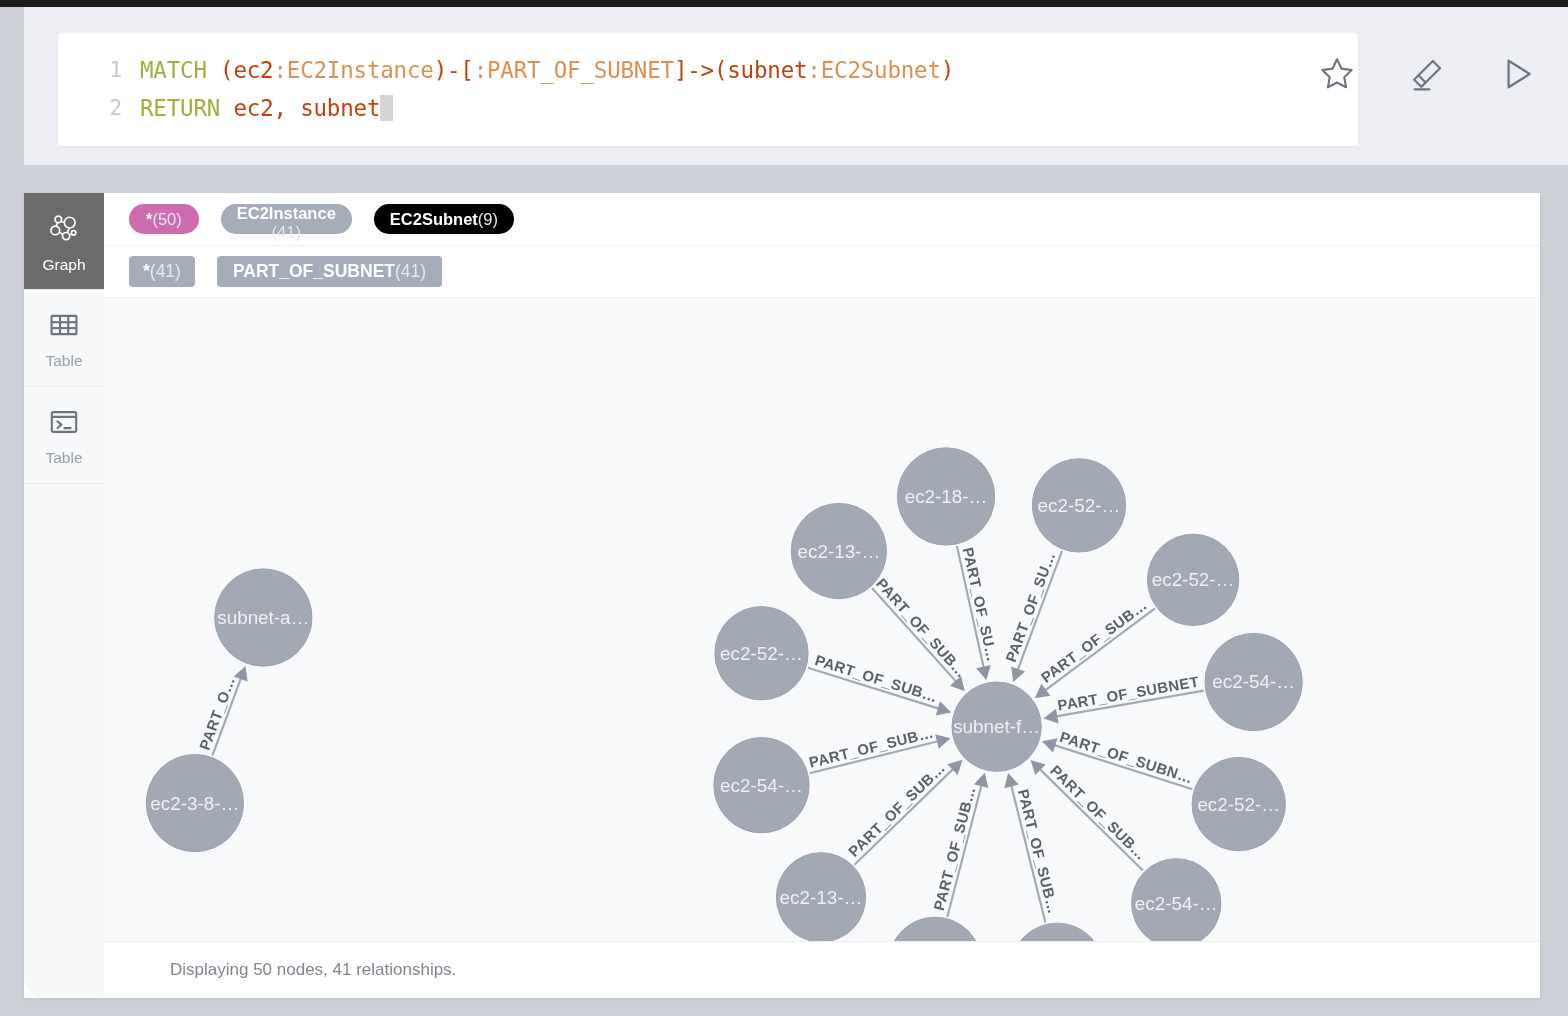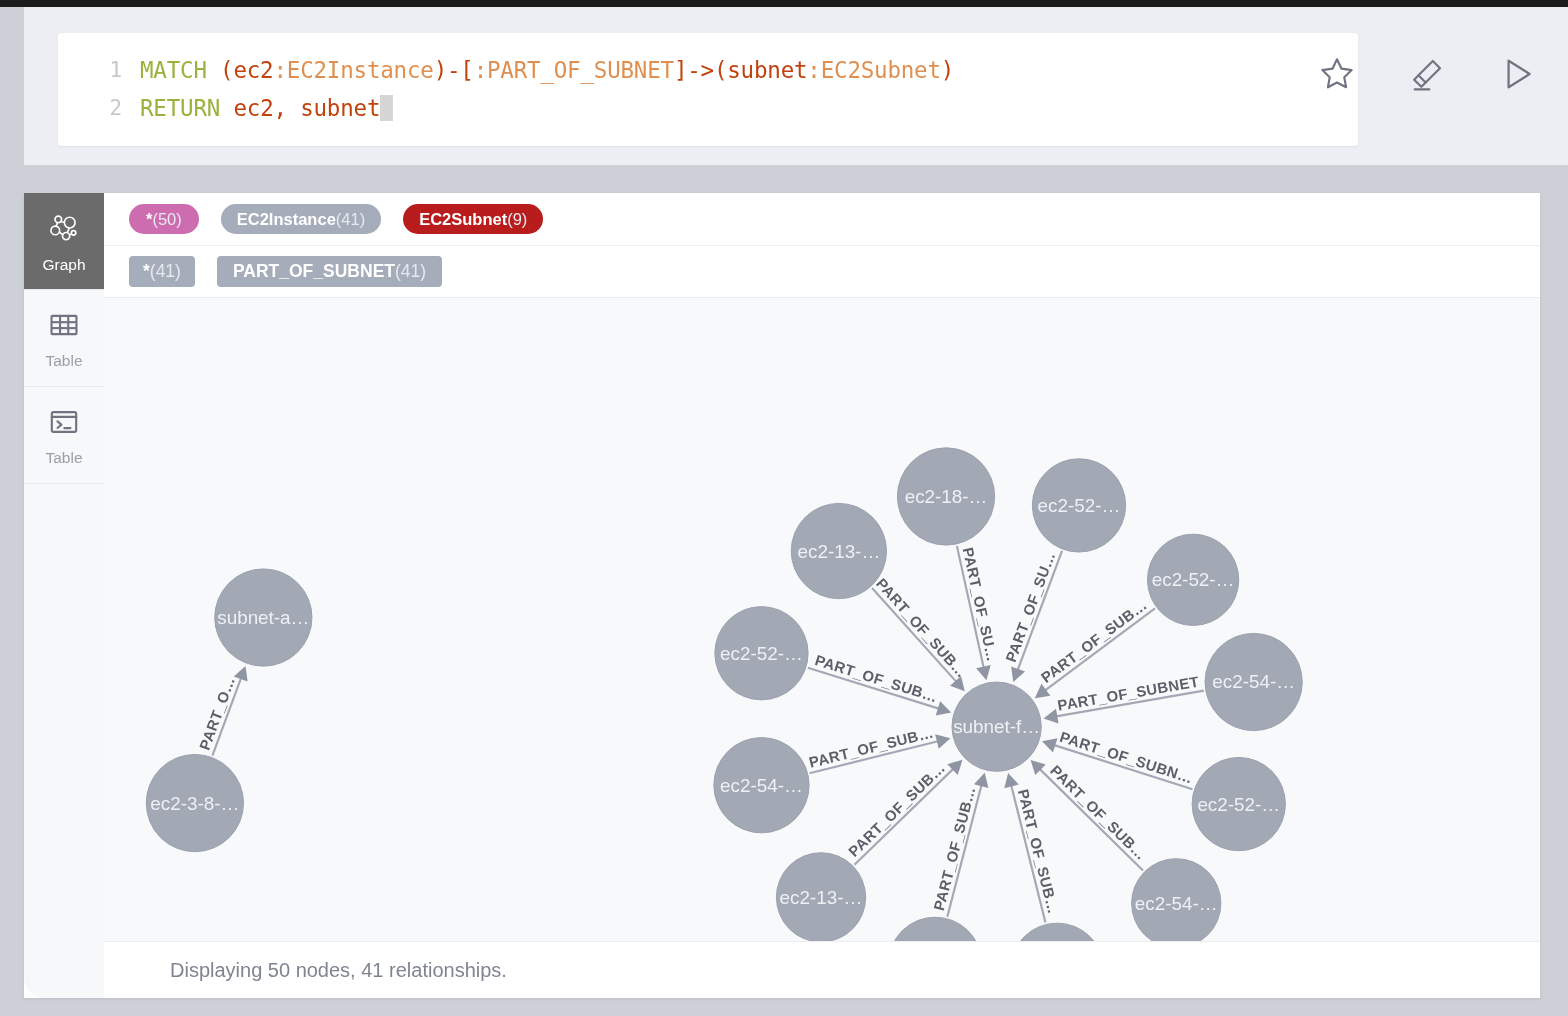--- a/index.html
+++ b/index.html
@@ -126,21 +126,21 @@
     font-size: 15px; font-weight: bold; letter-spacing: 0.4px;
     pointer-events: none;
   }
   .arrowhead { fill: #8f95a3; }
 
   
   .footer {
     position: absolute; left: 80px; right: 0; bottom: 0; height: 57px;
     background: #ffffff; border-top: 1px solid #eceef1;
     display: flex; align-items: center; padding-left: 66px;
-    color: #7f8590; font-size: 20px;
+    color: #7f8590; font-size: 17px;
   }
 </style>
 </head>
 <body>
 
 <div id="root">
 
   <div class="topbar"></div>
 
   <div class="editor-frame">
@@ -226,25 +226,25 @@
         <span class="rail-label">Table</span>
       </div>
     </div>
 
     <div class="chips-zone">
       <div class="chip-row" id="node-chip-row">
           <span class="chip star" style="background: rgb(206, 108, 176);">
             <span>*</span>
             <span class="cnt">(50)</span>
           </span>
-          <span class="chip" style="background: rgb(165, 172, 186);">
+          <span class="chip" style="background: rgb(165, 172, 186); flex-direction: column;">
             <span>EC2Instance</span>
             <span class="cnt">(41)</span>
           </span>
-          <span class="chip" style="background: #b91c1c;">
+          <span class="chip" style="background: #000000;">
             <span>EC2Subnet</span>
             <span class="cnt">(9)</span>
           </span>
         </div>
       <div class="chip-row second" id="rel-chip-row">
           <span class="chip rel star" style="background: rgb(165, 172, 186);">
             <span>*</span>
             <span class="cnt">(41)</span>
           </span>
           <span class="chip rel" style="background: rgb(165, 172, 186);">

